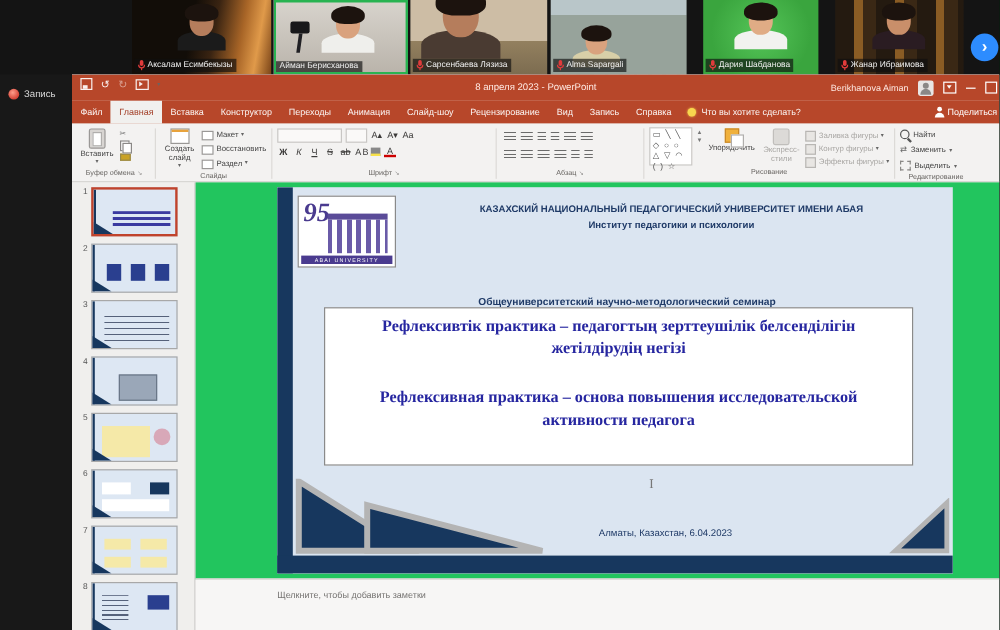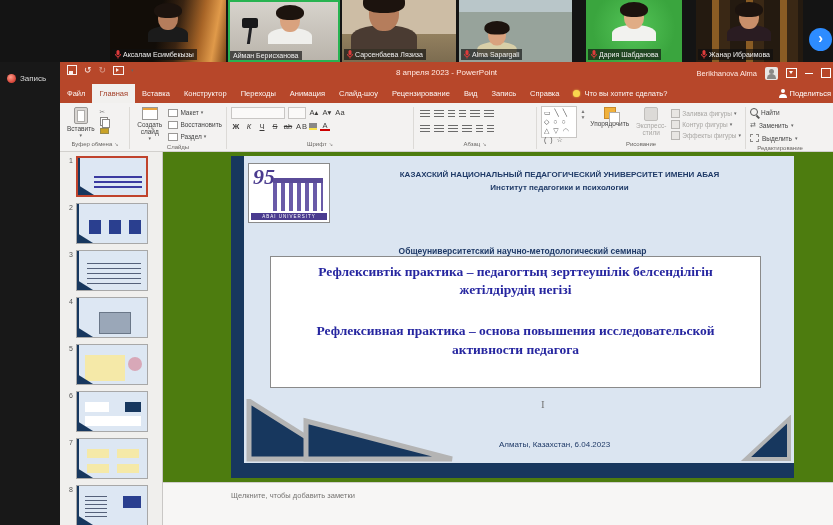--- a/index.html
+++ b/index.html
@@ -136,21 +136,21 @@
   .v7 i{position:absolute;left:10px;top:10px;width:52px;height:24px;
       background:linear-gradient(#f5e9a8,#f5e9a8) 0 0/22px 9px no-repeat,
                  linear-gradient(#f5e9a8,#f5e9a8) 100% 0/22px 9px no-repeat,
                  linear-gradient(#f5e9a8,#f5e9a8) 0 100%/22px 9px no-repeat,
                  linear-gradient(#f5e9a8,#f5e9a8) 100% 100%/22px 9px no-repeat;}
   .v8 i{position:absolute;left:8px;top:10px;width:56px;height:24px;
       background:repeating-linear-gradient(to bottom,#55617a 0 1px,transparent 1px 4px) 0 0/22px 100% no-repeat,
                  linear-gradient(#2a3f8f,#2a3f8f) 100% 0/18px 12px no-repeat;}
 
   
-  .editor{position:absolute;left:103px;top:90px;right:0;bottom:42px;background:#4d7c0f;}
+  .editor{position:absolute;left:103px;top:90px;right:0;bottom:42px;background:#22c55e;}
   .slide{position:absolute;left:68px;top:4px;width:563px;height:322px;background:#dbe5f1;overflow:hidden;
          font-family:"Liberation Sans",sans-serif;}
   .sbar-l{position:absolute;left:0;top:0;bottom:0;width:13px;background:#17375E;}
   .sbar-b{position:absolute;left:0;right:0;bottom:0;height:15px;background:#17375E;}
   .logo{position:absolute;left:17px;top:7px;width:80px;height:58px;background:#fff;border:1px solid #8a8a8a;}
   .logo .n95{position:absolute;left:4px;top:0px;font-family:"Liberation Serif",serif;font-style:italic;
              font-weight:bold;font-size:22px;color:#4a3b8f;}
   .logo .bldg{position:absolute;left:24px;top:14px;width:50px;height:28px;
       background:repeating-linear-gradient(90deg,#6a5ba8 0 4px,#ffffff 4px 8px);border-top:5px solid #5a4b98;}
   .logo .cap{position:absolute;left:2px;bottom:2px;right:2px;height:7px;background:#4a3b8f;color:#fff;
@@ -270,21 +270,21 @@
     <div class="titlebar">
       <div class="qat">
         <span class="i-save"></span>
         <span>↺</span>
         <span style="opacity:.5">↻</span>
         <span class="i-present"></span>
         <span class="caret">▾</span>
       </div>
       <div class="tb-title">8 апреля 2023  -  PowerPoint</div>
       <div class="tb-right">
-        <span>Berikhanova Alma</span>
+        <span>Berikhanova Aiman</span>
         <span class="avatar"></span>
         <span class="i-ribopt"></span>
         <span class="wline"></span>
         <span class="wbox"></span>
       </div>
     </div>
 
     <div class="tabs">
       <div class="tab">Файл</div>
       <div class="tab sel">Главная</div>

